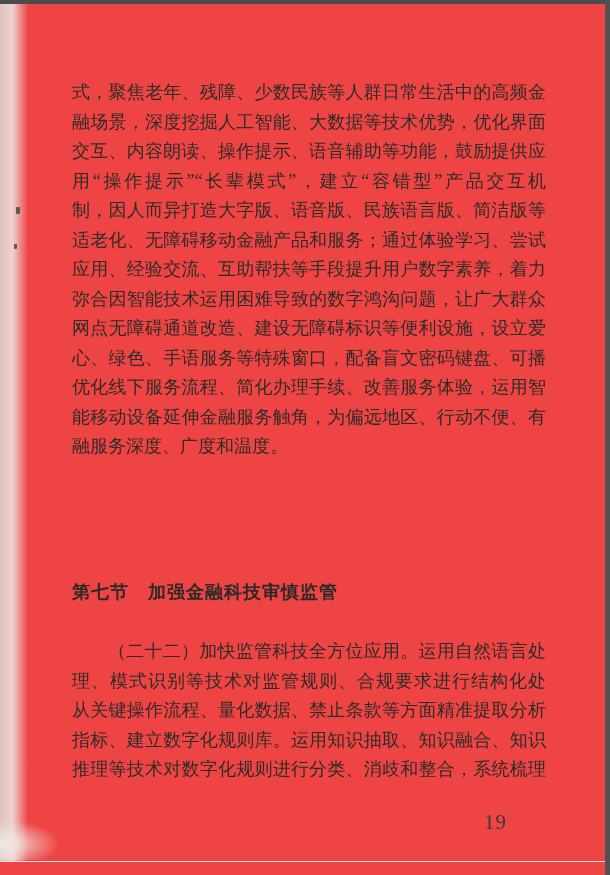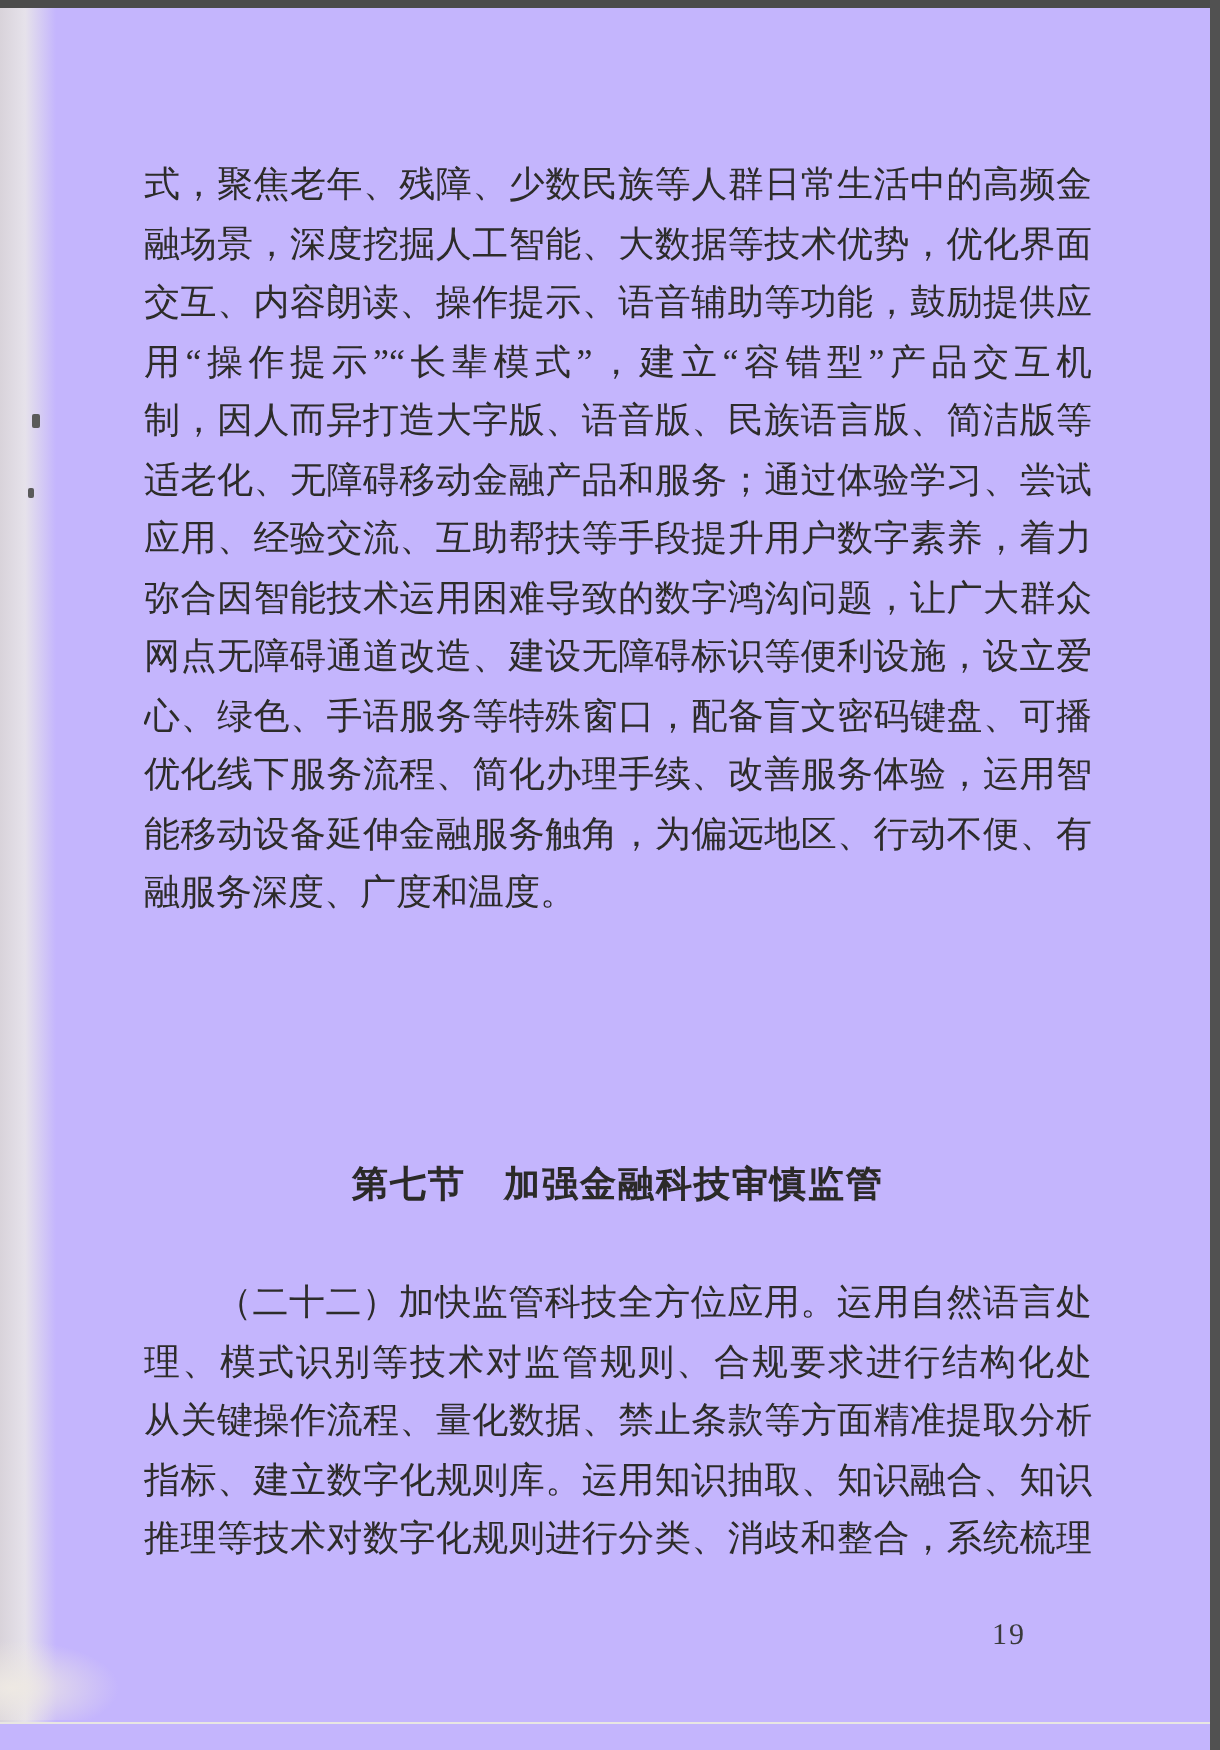--- a/index.html
+++ b/index.html
@@ -4,21 +4,21 @@
 <style>
   * { margin:0; padding:0; box-sizing:border-box; }
   html,body { width:610px; height:875px; }
   body {
     font-family:"Liberation Serif","DejaVu Serif",serif;
     background:#ffffff;
   }
   .page {
     position:relative;
     width:610px; height:875px;
-    background:#c4b5fd;
+    background:#ef4444;
     overflow:hidden;
   }
   
   .top-bar   { position:absolute; top:0; left:0; width:610px; height:4px; background:#4b4b4b; }
   .right-bar { position:absolute; top:0; right:0; width:5px; height:875px; background:#515151; }
   .left-shadow {
     position:absolute; top:4px; left:0; width:28px; height:858px;
     background:linear-gradient(to right,#dcd8d4 0%,#eceae7 45%,rgba(255,255,255,0) 100%);
     opacity:.85;
   }
@@ -39,27 +39,26 @@
   .line {
     height:29.5px; line-height:29.5px;
     text-align:justify; text-align-last:justify;
     overflow:hidden;
   }
   .para1 .line:last-child { text-align-last:left; }
   .para2 .line:first-child { text-indent:2em; }
 
   .heading {
     position:absolute; left:72px; top:577px; width:474px;
-    text-align:center;
     font-size:18px; font-weight:bold; letter-spacing:1px;
     color:#2b2a28; line-height:30px;
   }
   .page-number {
-    position:absolute; left:496px; top:810px;
-    font-size:15px; color:#3a3a3a; letter-spacing:1px;
+    position:absolute; left:484px; top:810px;
+    font-size:21px; color:#3a3a3a; letter-spacing:1px;
   }
 </style>
 </head>
 <body>
 
 <div class="page">
 
   <div class="top-bar"></div>
   <div class="right-bar"></div>
   <div class="left-shadow"></div>

